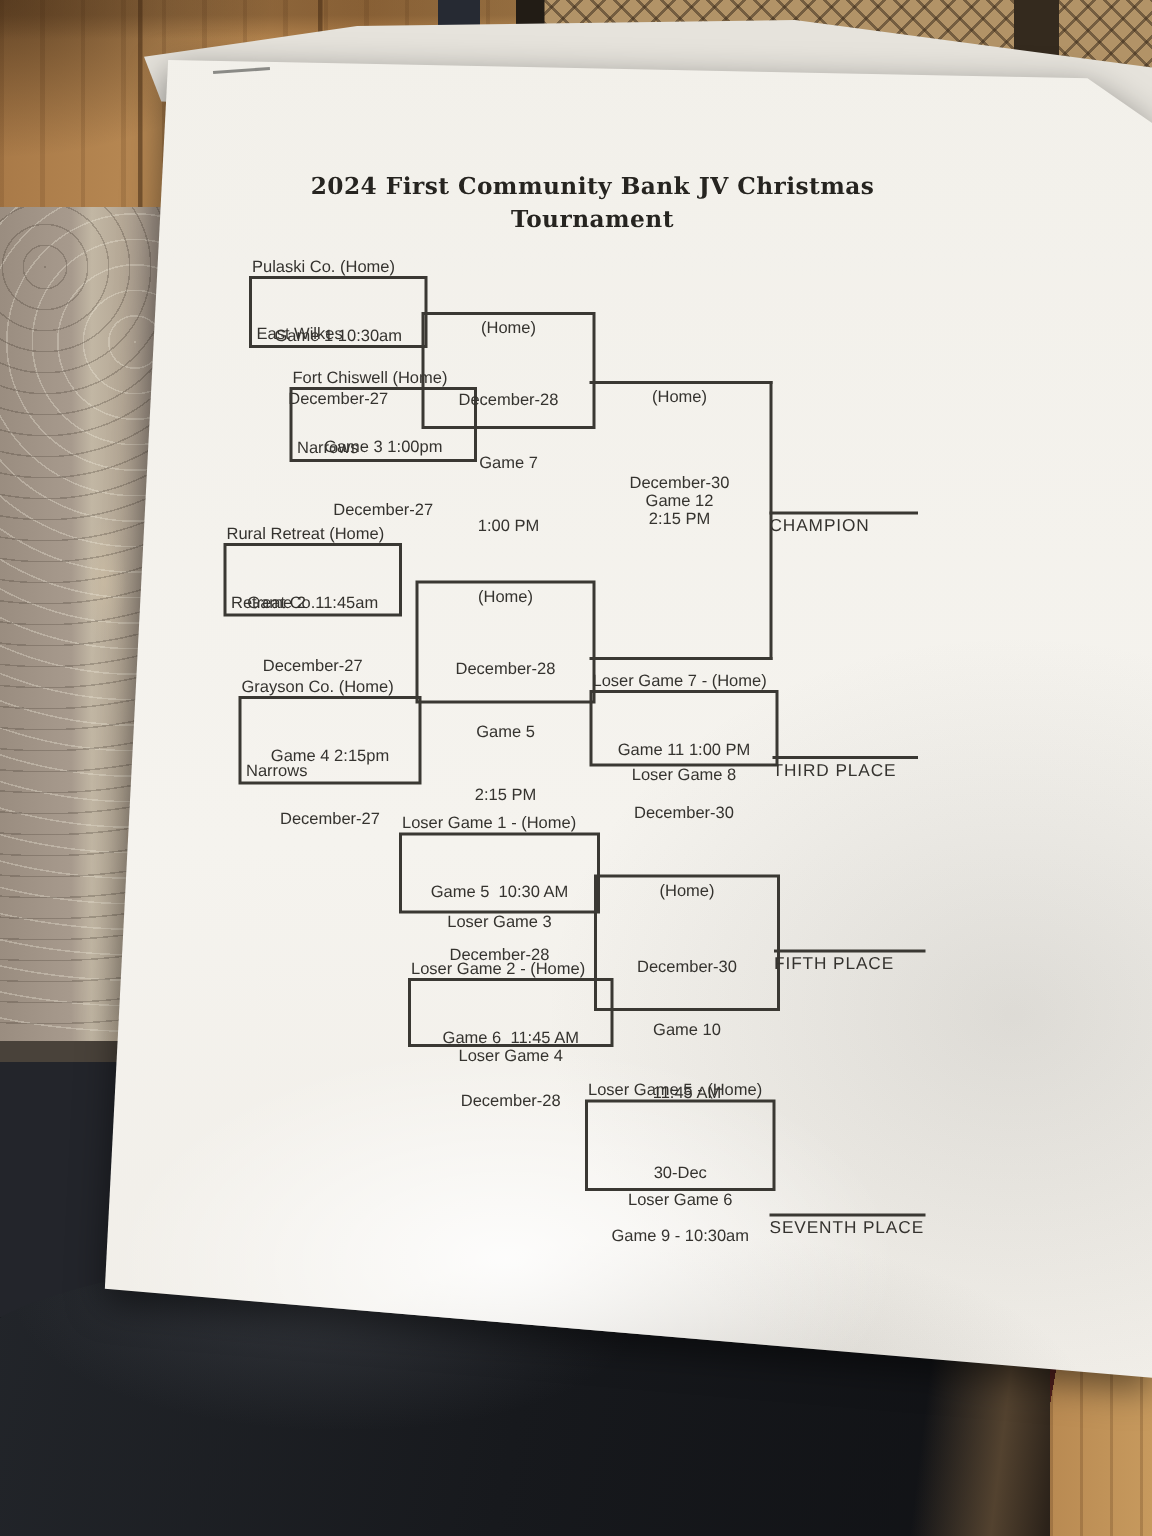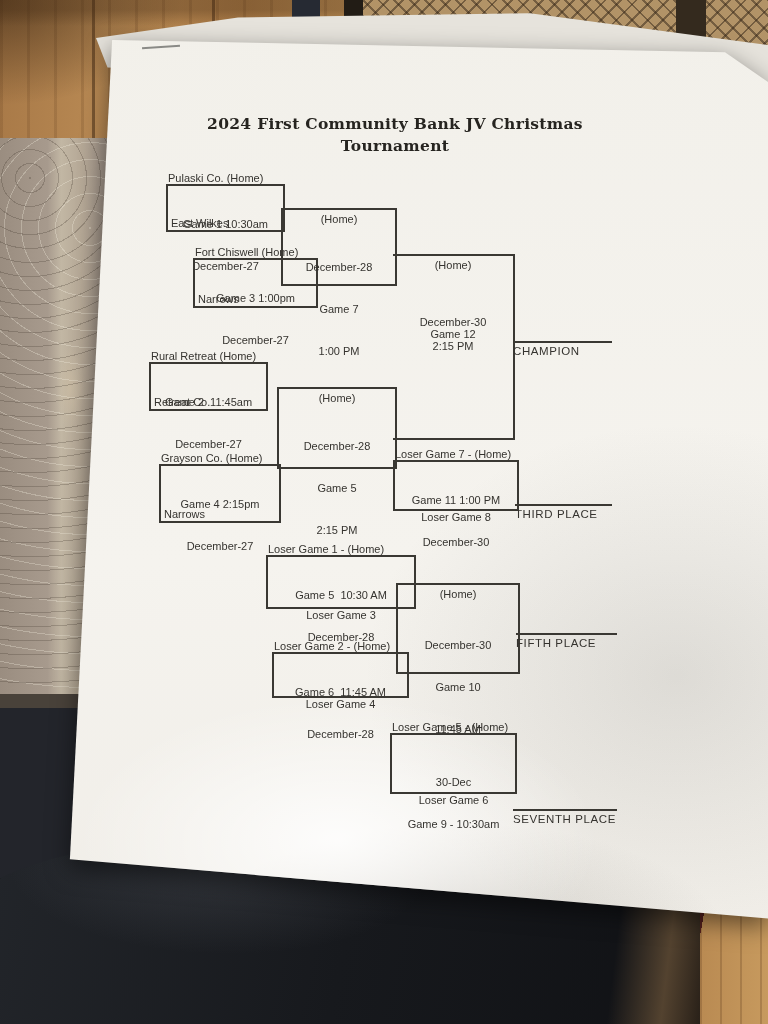--- a/index.html
+++ b/index.html
@@ -183,21 +183,21 @@
     <div class="g-info">
       <div>Game 11 1:00 PM</div>
       <div>December-30</div>
     </div>
     <div class="t-bot-under">Loser Game 8</div>
   </div>
   <div class="abs result" style="left:515px;top:504px;width:97px;">
     <div class="rlabel">THIRD PLACE</div>
   </div>
 
-  <div class="abs unit" style="left:266px;top:555px;width:130px;height:50px;padding-left:16px;">
+  <div class="abs unit" style="left:266px;top:555px;width:130px;height:50px;">
     <div class="t-top">Loser Game 1 - (Home)</div>
     <div class="g-info">
       <div>Game 5  10:30 AM</div>
       <div>December-28</div>
     </div>
     <div class="t-bot-under">Loser Game 3</div>
   </div>
 
   <div class="abs unit" style="left:272px;top:652px;width:133px;height:42px;">
     <div class="t-top">Loser Game 2 - (Home)</div>

